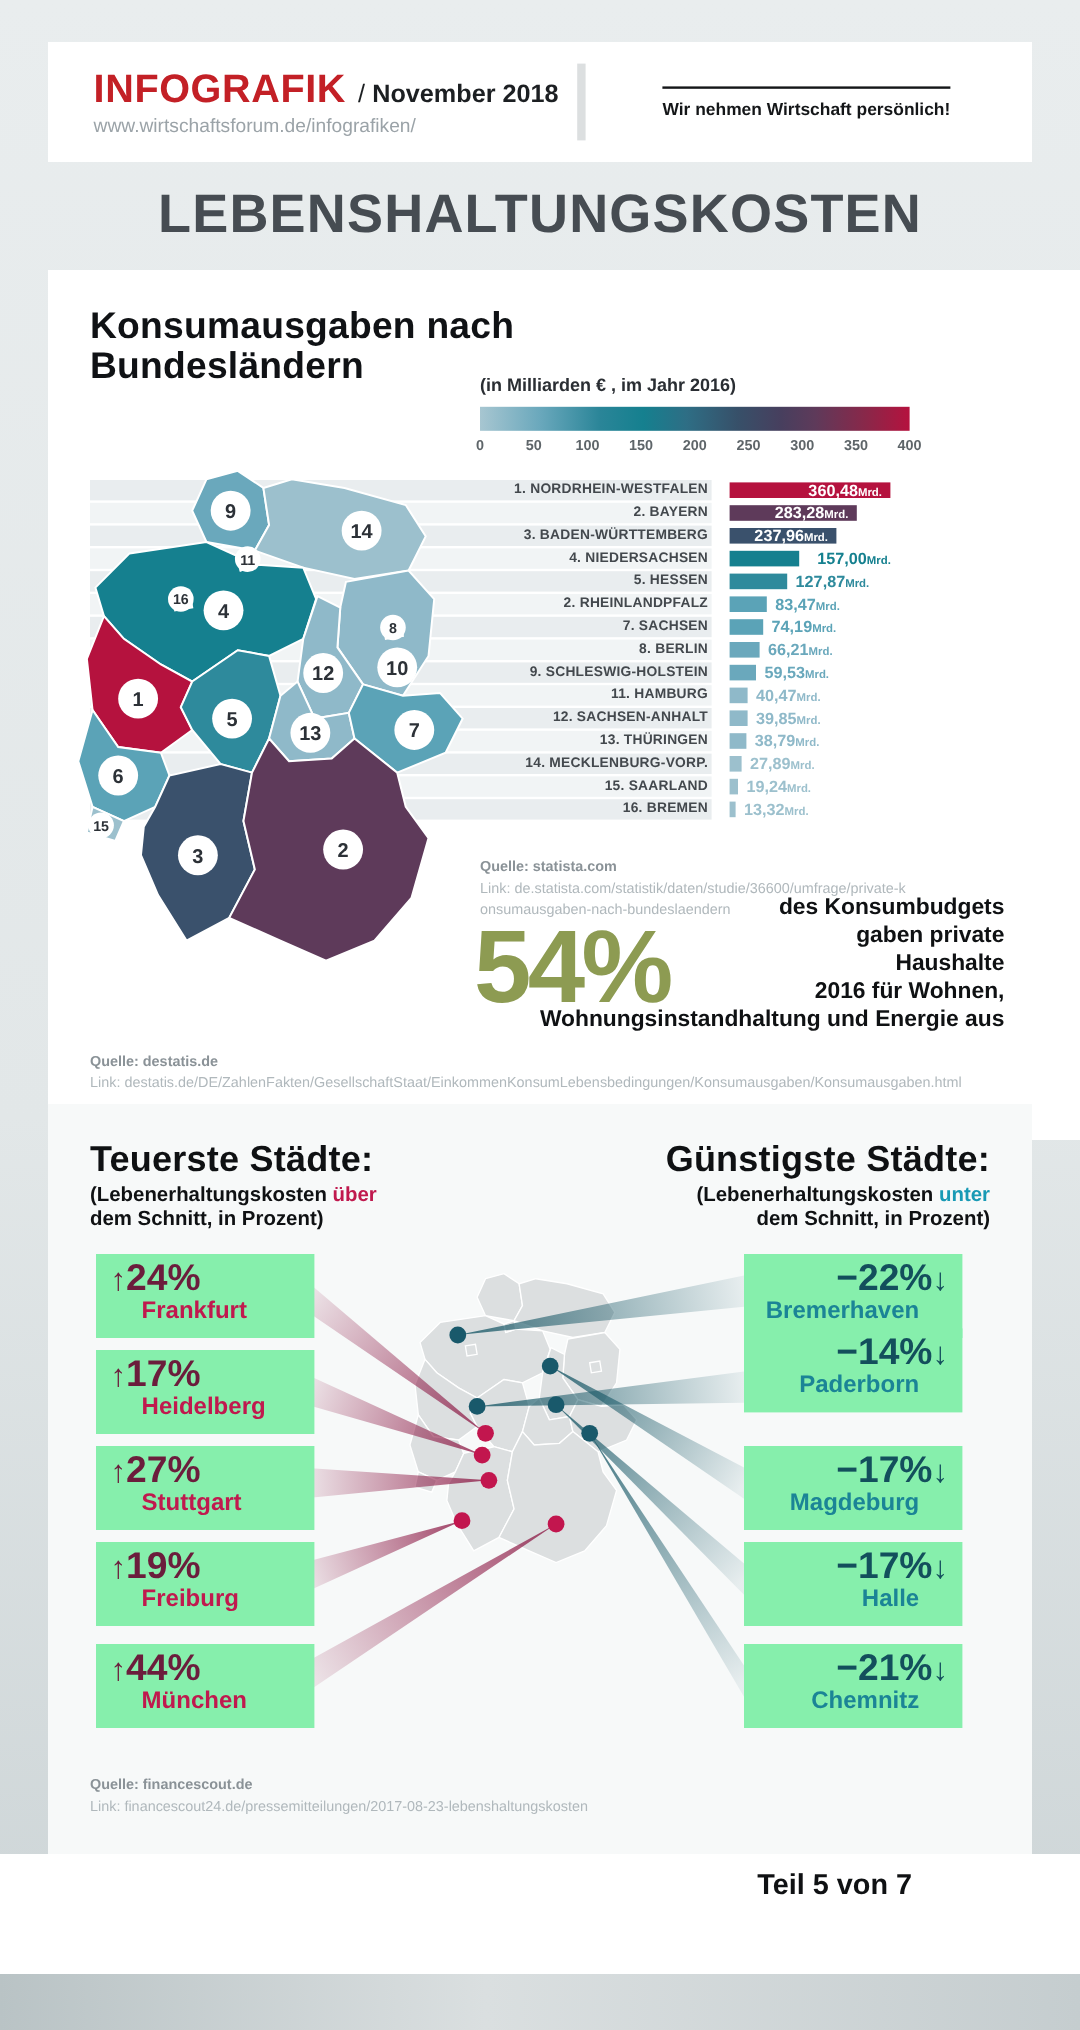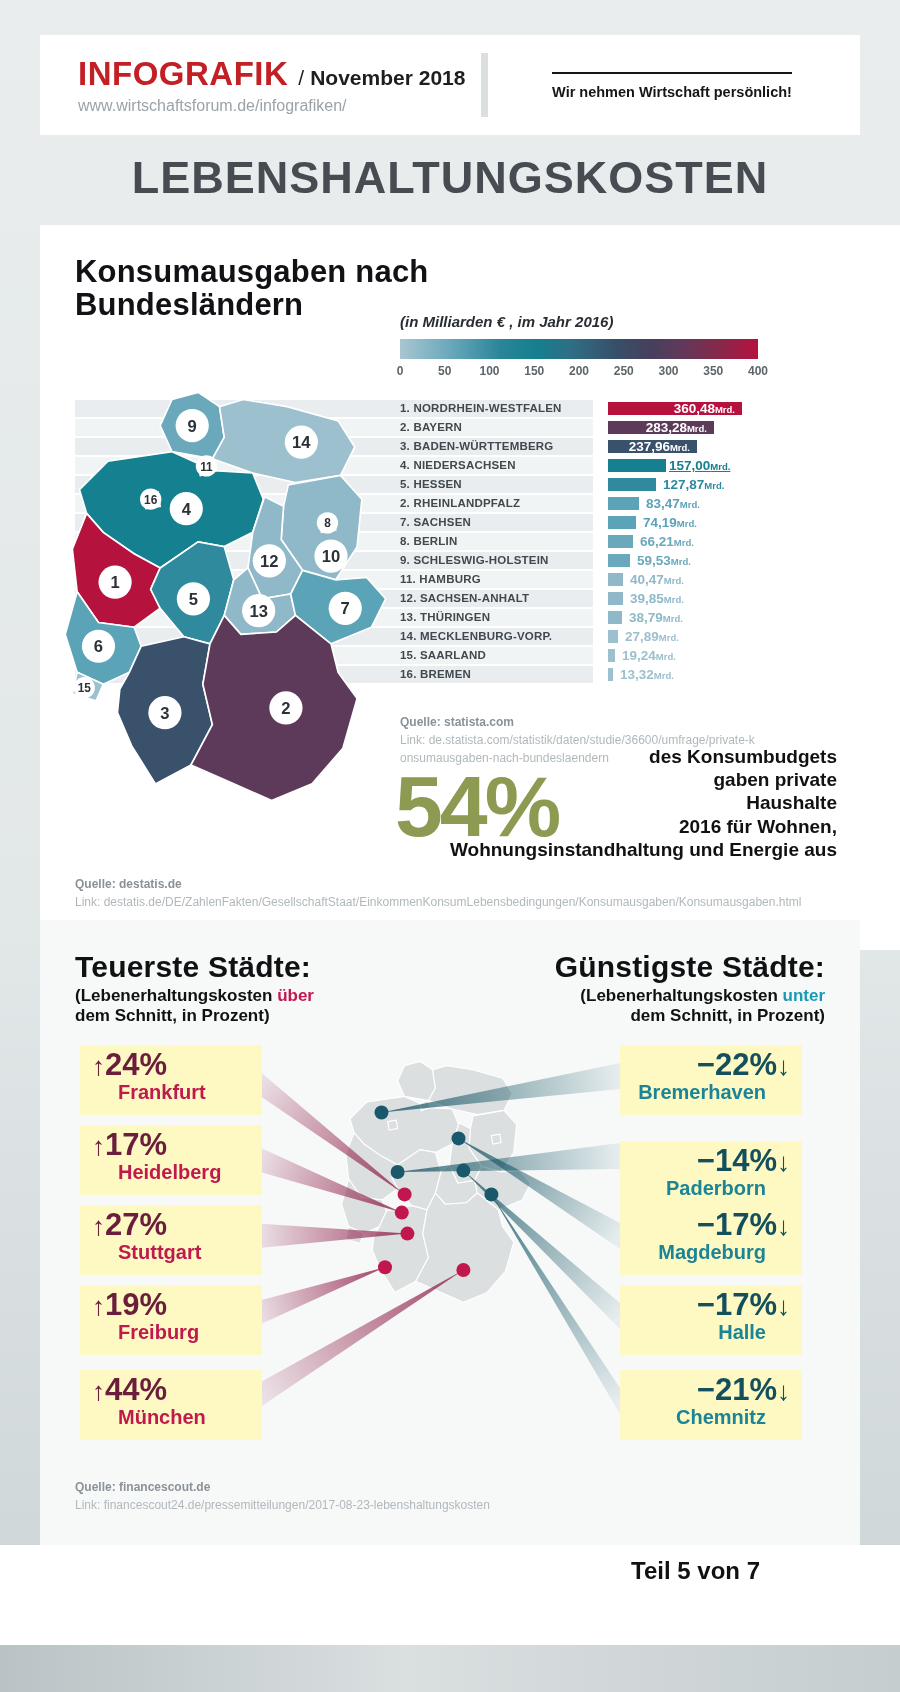--- a/index.html
+++ b/index.html
@@ -27,28 +27,28 @@
 
   
   .page-title{position:absolute;left:0;top:152px;width:900px;text-align:center;
     font-size:45px;font-weight:900;color:#464c52;letter-spacing:1px;}
 
   
   .card1{position:absolute;left:40px;top:225px;width:880px;height:725px;background:#ffffff;}
   .card1-inner{position:absolute;left:35px;top:30px;width:750px;height:665px;}
   .c1-heading{font-size:31px;font-weight:900;color:#101215;line-height:1.08;letter-spacing:.2px;}
   .legend-block{position:absolute;left:325px;top:58px;width:358px;}
-  .legend-caption{font-size:15px;font-style:italic;font-weight:700;color:#2a2e33;margin-bottom:9px;}
+  .legend-caption{font-size:15px;font-weight:700;color:#2a2e33;margin-bottom:9px;}
   .legend-bar{height:20px;width:100%;
     background:linear-gradient(90deg,#a7c6d1 0%,#6aa8bc 14%,#2a8598 28%,#15808f 38%,#2e6e85 48%,#375069 60%,#473f5e 70%,#5e3a5a 78%,#8a2749 90%,#b5123e 100%);}
   .legend-ticks{position:relative;height:16px;margin-top:5px;}
   .legend-ticks span{position:absolute;transform:translateX(-50%);font-size:12px;color:#5e6569;font-weight:700;}
 
   
-  .rows{position:absolute;left:0;top:145px;width:750px;}
+  .rows{position:absolute;left:0;top:145px;width:750px;text-align:right;}
   .brow{height:17px;margin-bottom:2px;position:relative;}
   .bstrip{position:absolute;left:0;top:0;width:518px;height:17px;}
   .brow:nth-child(odd) .bstrip{background:#e9edef;}
   .brow:nth-child(even) .bstrip{background:#f1f4f5;}
   .blabel{position:absolute;left:325px;top:0;width:190px;height:17px;line-height:17px;
     font-size:11.5px;font-weight:800;color:#43484d;letter-spacing:.2px;white-space:nowrap;}
   .bzone{position:absolute;left:518px;top:0;width:232px;height:17px;}
   .bbar{position:absolute;left:15px;top:2px;height:13px;}
   .bval{position:absolute;top:0;height:17px;line-height:17px;font-size:13.5px;font-weight:800;white-space:nowrap;}
   .bunit{font-size:9.5px;font-weight:800;}
@@ -73,21 +73,21 @@
   .cities-hdr.right{right:0;text-align:right;}
   .cities-title{font-size:30px;font-weight:900;color:#0f1113;letter-spacing:.2px;}
   .cities-sub{font-size:17px;font-weight:800;color:#0f1113;line-height:1.2;margin-top:2px;}
   .cities-hdr.left .cities-sub{width:270px;}
   .cities-hdr.right .cities-sub{width:270px;margin-left:auto;}
   .hl-expensive{color:#c0194e;}
   .hl-cheap{color:#189ab5;}
 
   .callouts{position:absolute;left:0;top:95px;width:750px;height:420px;}
   .callouts svg{position:absolute;left:0;top:0;}
-  .city-box{position:absolute;width:170px;height:62px;background:#fef9c3;padding:4px 0;}
+  .city-box{position:absolute;width:170px;height:62px;background:#86efac;padding:4px 0;}
   .city-box .pct-row{font-size:31px;font-weight:900;line-height:1.05;}
   .city-box .arrow{font-size:26px;font-weight:700;}
   .city-box .city{font-size:20px;font-weight:800;line-height:1.05;}
   .city-box.exp{text-align:left;padding-left:12px;}
   .city-box.exp .pct-row{color:#6b1d3c;}
   .city-box.exp .arrow{color:#6b1d3c;}
   .city-box.exp .city{color:#c0194e;margin-left:26px;}
   .city-box.chp{text-align:right;padding-right:12px;}
   .city-box.chp .pct-row{color:#134f5c;}
   .city-box.chp .arrow{color:#134f5c;}
@@ -167,21 +167,21 @@
           <div class="bzone">
             <div class="bbar" style="width: 89px; background: rgb(58, 81, 108);"></div>
             <span class="bval" style="left: 97px; transform: translateX(-100%); color: rgb(255, 255, 255);">237,96<span class="bunit">Mrd.</span></span>
           </div>
         </div>
         <div class="brow">
           <div class="bstrip"></div>
           <div class="blabel">4. NIEDERSACHSEN</div>
           <div class="bzone">
             <div class="bbar" style="width: 58px; background: rgb(21, 128, 143);"></div>
-            <span class="bval" style="left: 76px; color: rgb(21, 128, 143); text-decoration: underline;">157,00<span class="bunit">Mrd.</span></span>
+            <span class="bval" style="left: 88px; color: rgb(21, 128, 143);">157,00<span class="bunit">Mrd.</span></span>
           </div>
         </div>
         <div class="brow">
           <div class="bstrip"></div>
           <div class="blabel">5. HESSEN</div>
           <div class="bzone">
             <div class="bbar" style="width: 48px; background: rgb(46, 138, 156);"></div>
             <span class="bval" style="left: 70px; color: rgb(46, 138, 156);">127,87<span class="bunit">Mrd.</span></span>
           </div>
         </div>
@@ -452,21 +452,21 @@
           <div class="city">Freiburg</div>
         </div>
         <div class="city-box exp" style="top: 325px; left: 5px;">
           <div class="pct-row"><span class="arrow">↑</span>44%</div>
           <div class="city">München</div>
         </div>
         <div class="city-box chp" style="top: 0px; left: 545px;">
           <div class="pct-row">−22%<span class="arrow">↓</span></div>
           <div class="city">Bremerhaven</div>
         </div>
-        <div class="city-box chp" style="top: 96px; left: 545px;">
+        <div class="city-box chp" style="top: 62px; left: 545px;">
           <div class="pct-row">−14%<span class="arrow">↓</span></div>
           <div class="city">Paderborn</div>
         </div>
         <div class="city-box chp" style="top: 160px; left: 545px;">
           <div class="pct-row">−17%<span class="arrow">↓</span></div>
           <div class="city">Magdeburg</div>
         </div>
         <div class="city-box chp" style="top: 240px; left: 545px;">
           <div class="pct-row">−17%<span class="arrow">↓</span></div>
           <div class="city">Halle</div>

